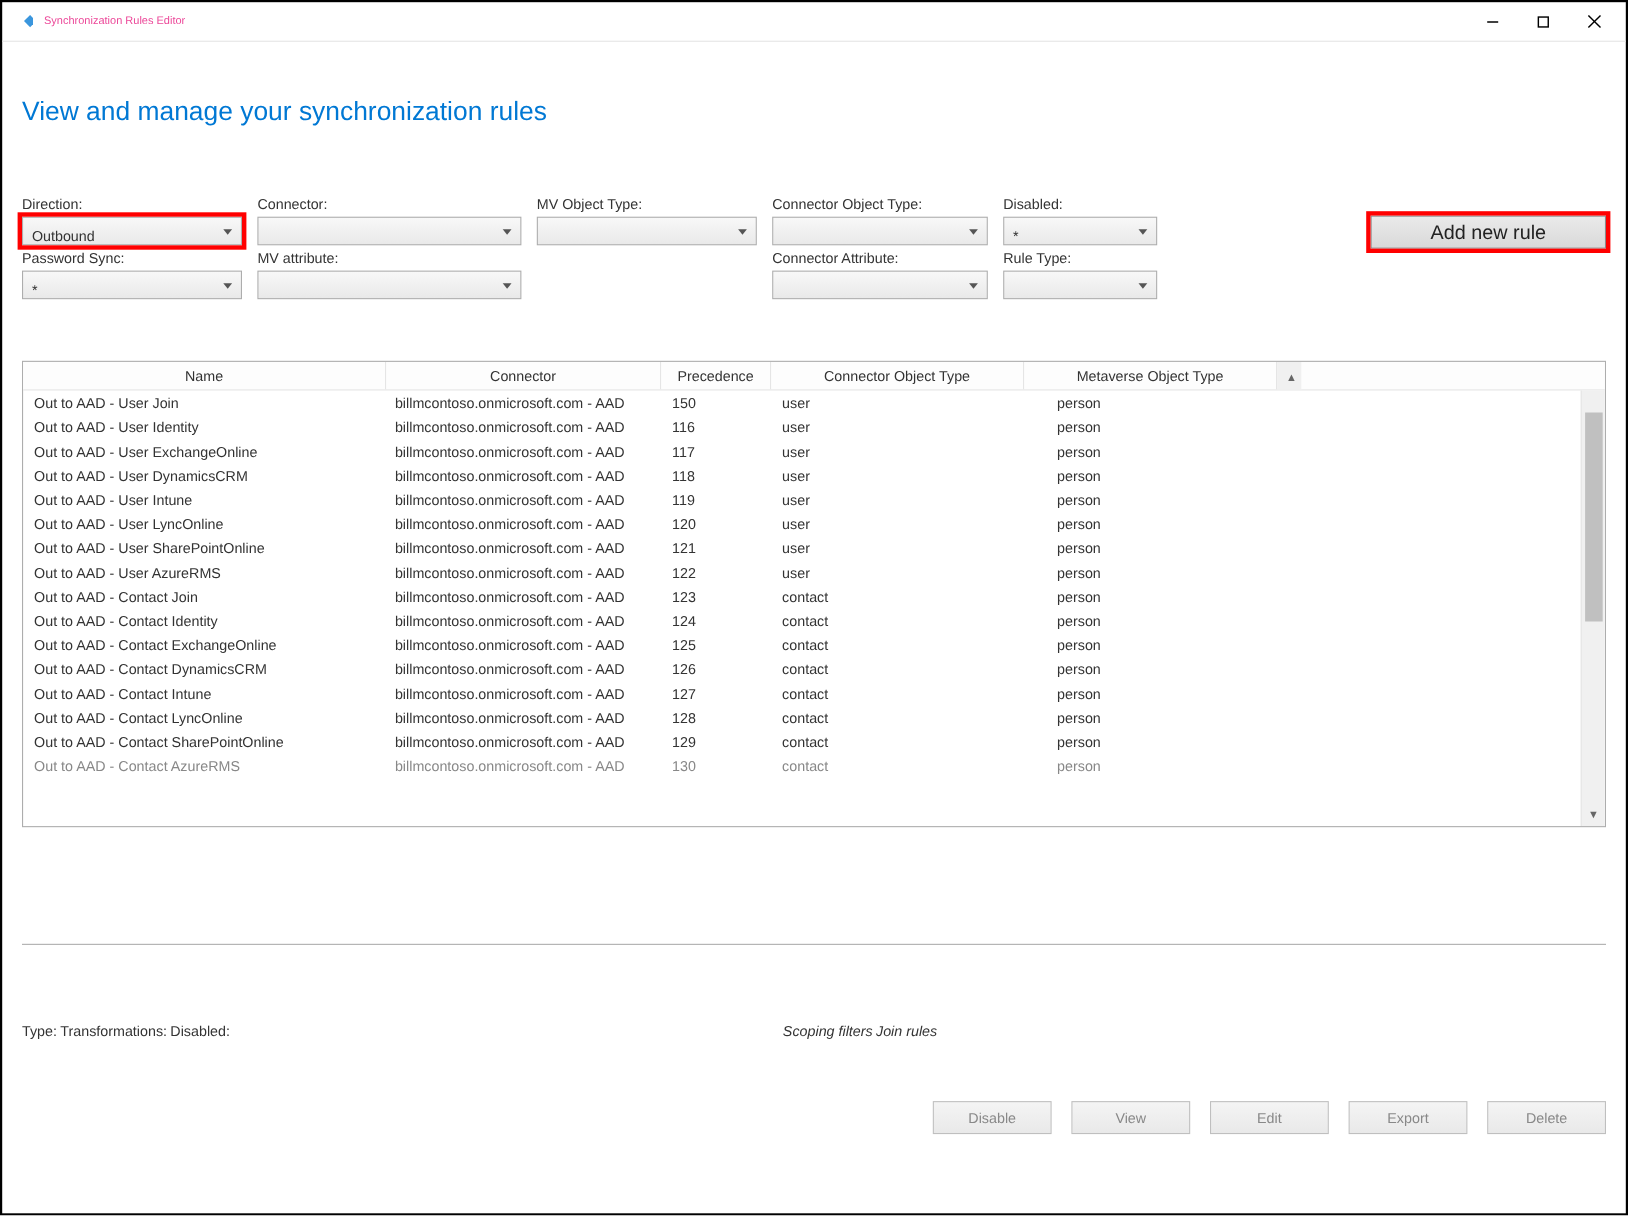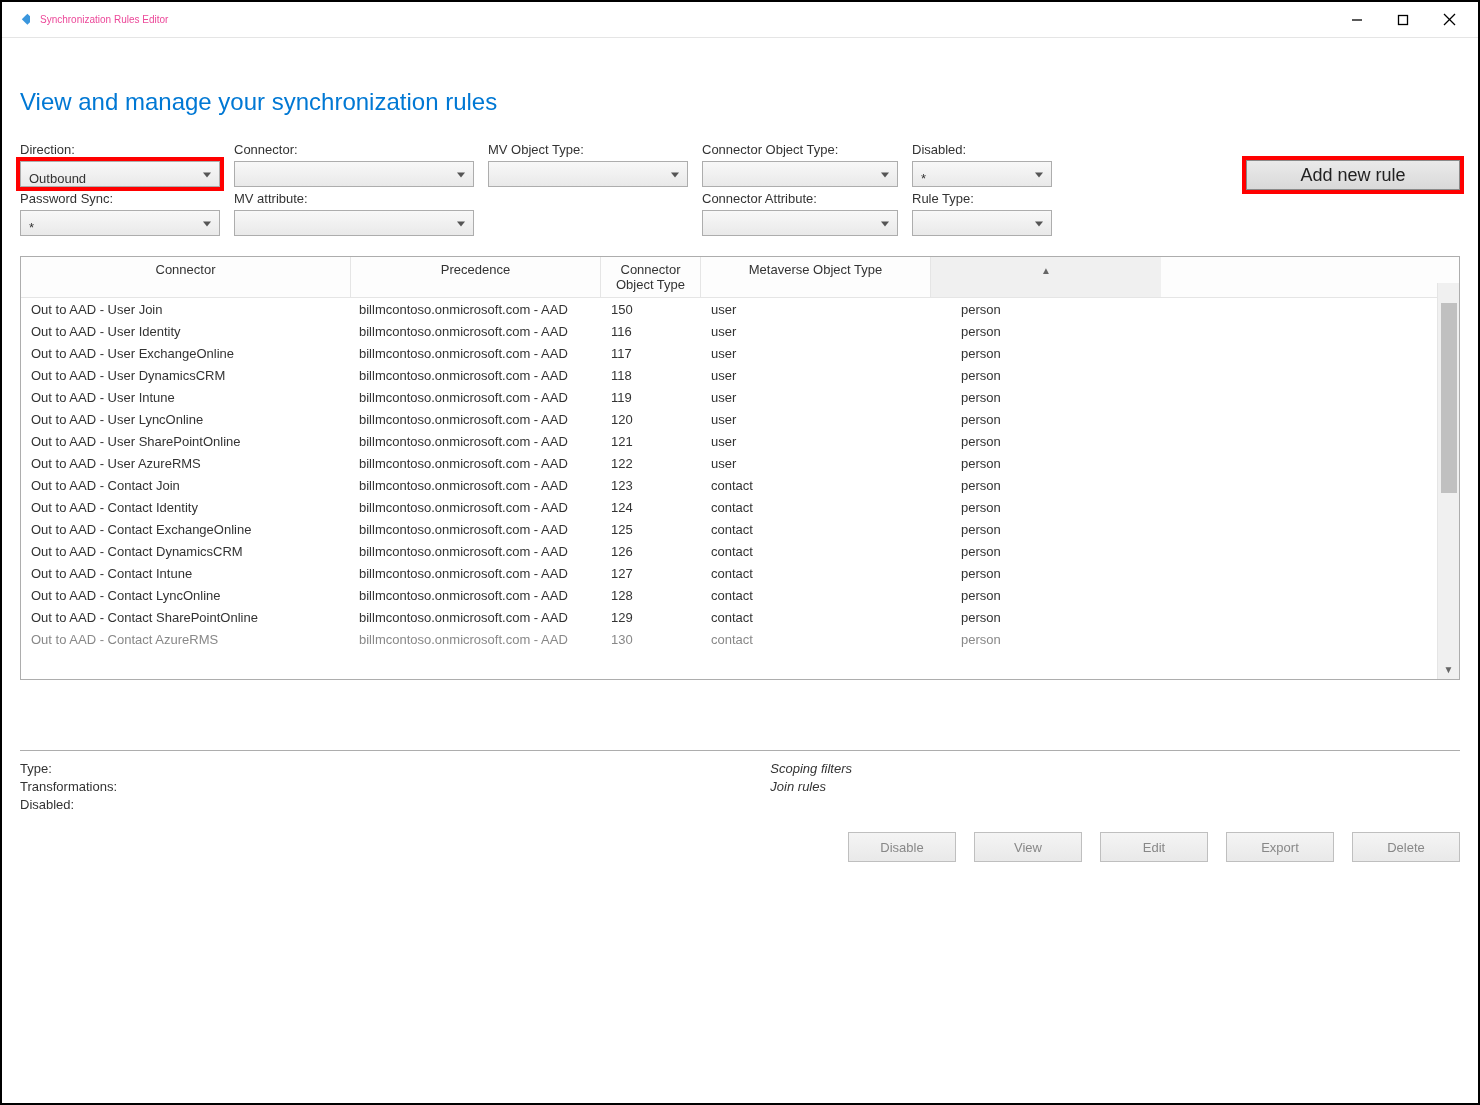--- a/index.html
+++ b/index.html
@@ -51,20 +51,21 @@
     font-size: 14px;
     color: #000;
     cursor: default;
   }
   .content {
     flex: 1;
     display: flex;
     flex-direction: column;
     padding: 20px 18px 18px 18px;
     overflow: hidden;
+    gap: 36px;
   }
   .page-heading {
     font-size: 24px;
     color: #0078d4;
     font-weight: 400;
     margin: 30px 0 26px 0;
   }
   .filters {
     display: grid;
     grid-template-columns: 200px 240px 200px 196px 140px 1fr;
@@ -206,22 +207,23 @@
     margin: 70px 0 10px 0;
   }
   .details-row {
     display: flex;
     justify-content: space-between;
     font-size: 13px;
     color: #333;
   }
   .details-left, .details-right {
     display: flex;
-    flex-direction: column;
+    flex-direction: row;
     gap: 3px;
+    margin-top: 25px;
   }
   .details-right { margin-right: 608px; font-style: italic; }
   .actions {
     display: flex;
     justify-content: flex-end;
     gap: 18px;
     margin-top: 20px;
   }
   .action-btn {
     width: 108px;
@@ -332,20 +334,21 @@
       <div class="filter-cell">
         <div class="filter-label">Rule Type:</div>
         <div class="dropdown">
             <span></span>
           </div>
       </div>
     </div>
 
     <div class="table-wrap">
       <div class="table-header">
+        <div class="th">Name</div>
         <div class="th">Connector</div>
         <div class="th">Precedence</div>
         <div class="th">Connector Object Type</div>
         <div class="th">Metaverse Object Type</div>
         <div class="th"><span style="font-size:10px;color:#666">▲</span></div>
       </div>
       <div class="table-body" id="table-body">
           <div class="tr">
             <div class="td name">Out to AAD - User Join</div>
             <div class="td ">billmcontoso.onmicrosoft.com - AAD</div>

